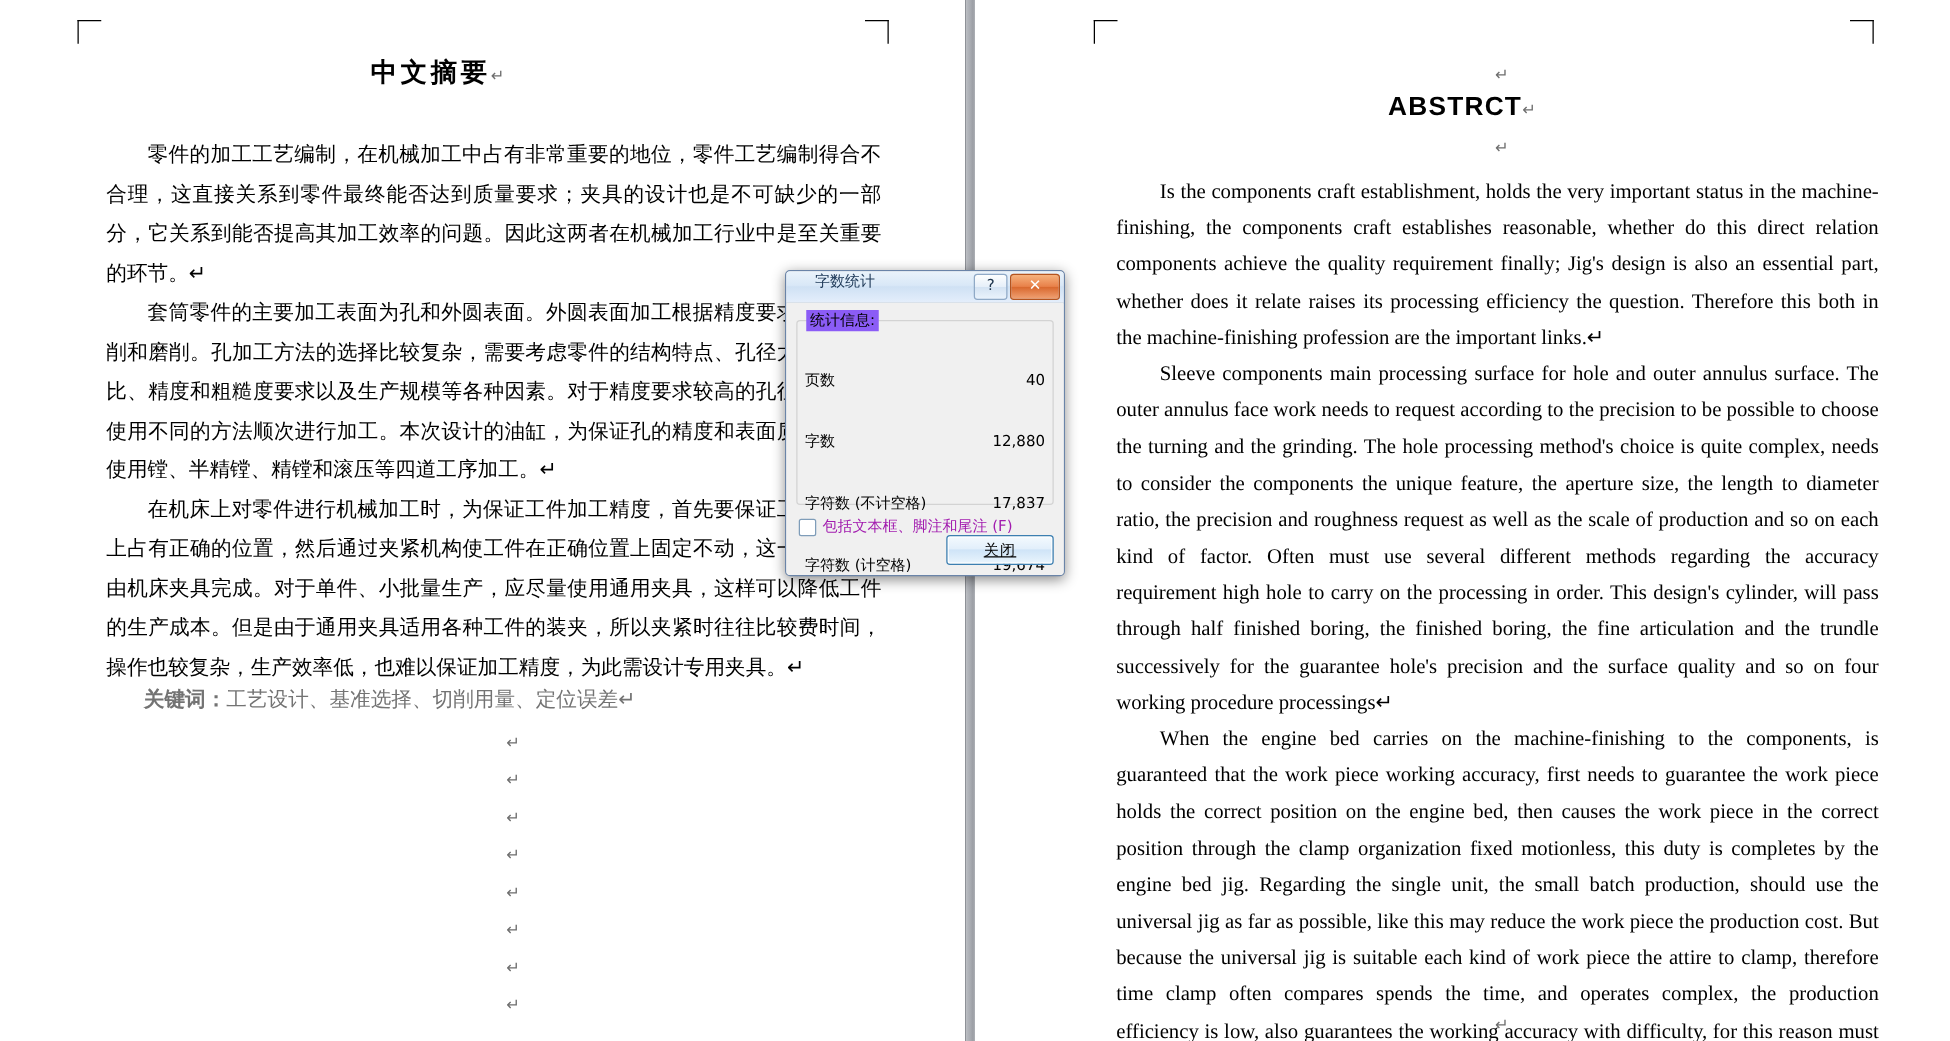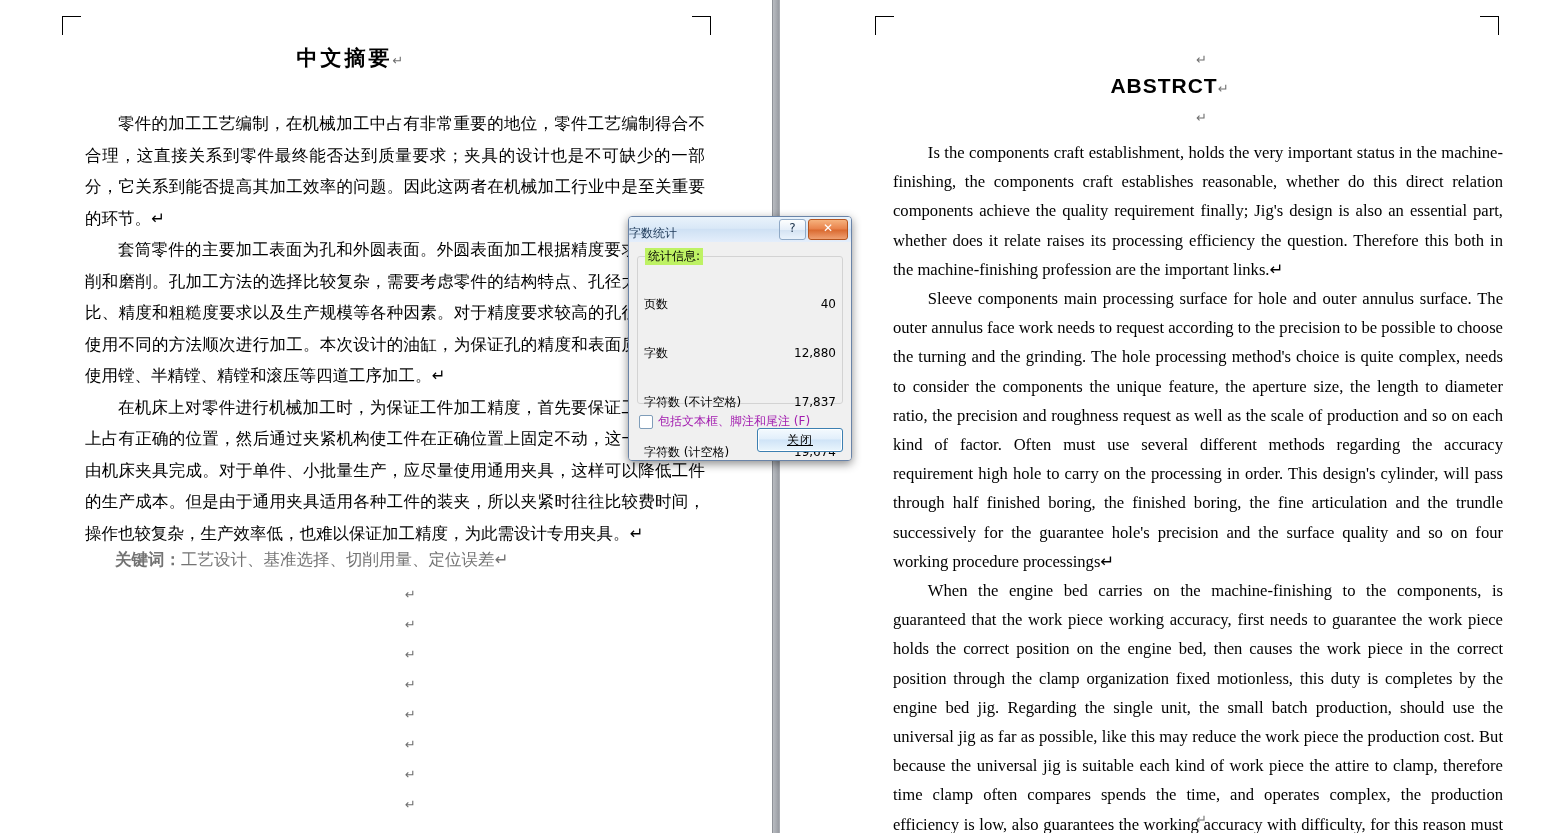--- a/index.html
+++ b/index.html
@@ -148,22 +148,22 @@
     border-radius: 4px;
     box-shadow: 0 3px 10px rgba(0,0,0,.45);
     font-family: "DejaVu Sans", "Liberation Sans", sans-serif;
     overflow: hidden;
   }
   .wc-titlebar {
     height: 25px;
     background: linear-gradient(to bottom, #eaf3fb 0%, #d9e8f7 45%, #cfe1f4 50%, #e4eefb 100%);
     border-bottom: 1px solid #9cb5d2;
     display: flex;
-    align-items: flex-end;
-    padding-left: 0;
+    align-items: flex-start;
+    padding-left: 23px;
     position: relative;
   }
   .wc-title {
     font-size: 12px;
     color: #1b3655;
   }
   .wc-btns {
     position: absolute;
     right: 3px; top: 2px;
     display: flex;
@@ -197,21 +197,21 @@
     border: 1px solid #d3d3d3;
     border-radius: 3px;
     margin-top: 8px;
     padding: 6px 6px 6px 6px;
     height: 134px;
     background: #f0f0f0;
   }
   .wc-group-label {
     position: absolute;
     top: -9px; left: 7px;
-    background: #bef264;
+    background: #8b5cf6;
     padding: 0 3px;
     font-size: 12px;
     color: #000;
   }
   .wc-row {
     display: flex;
     justify-content: space-between;
     font-size: 12px;
     line-height: 16.2px;
     color: #000;

